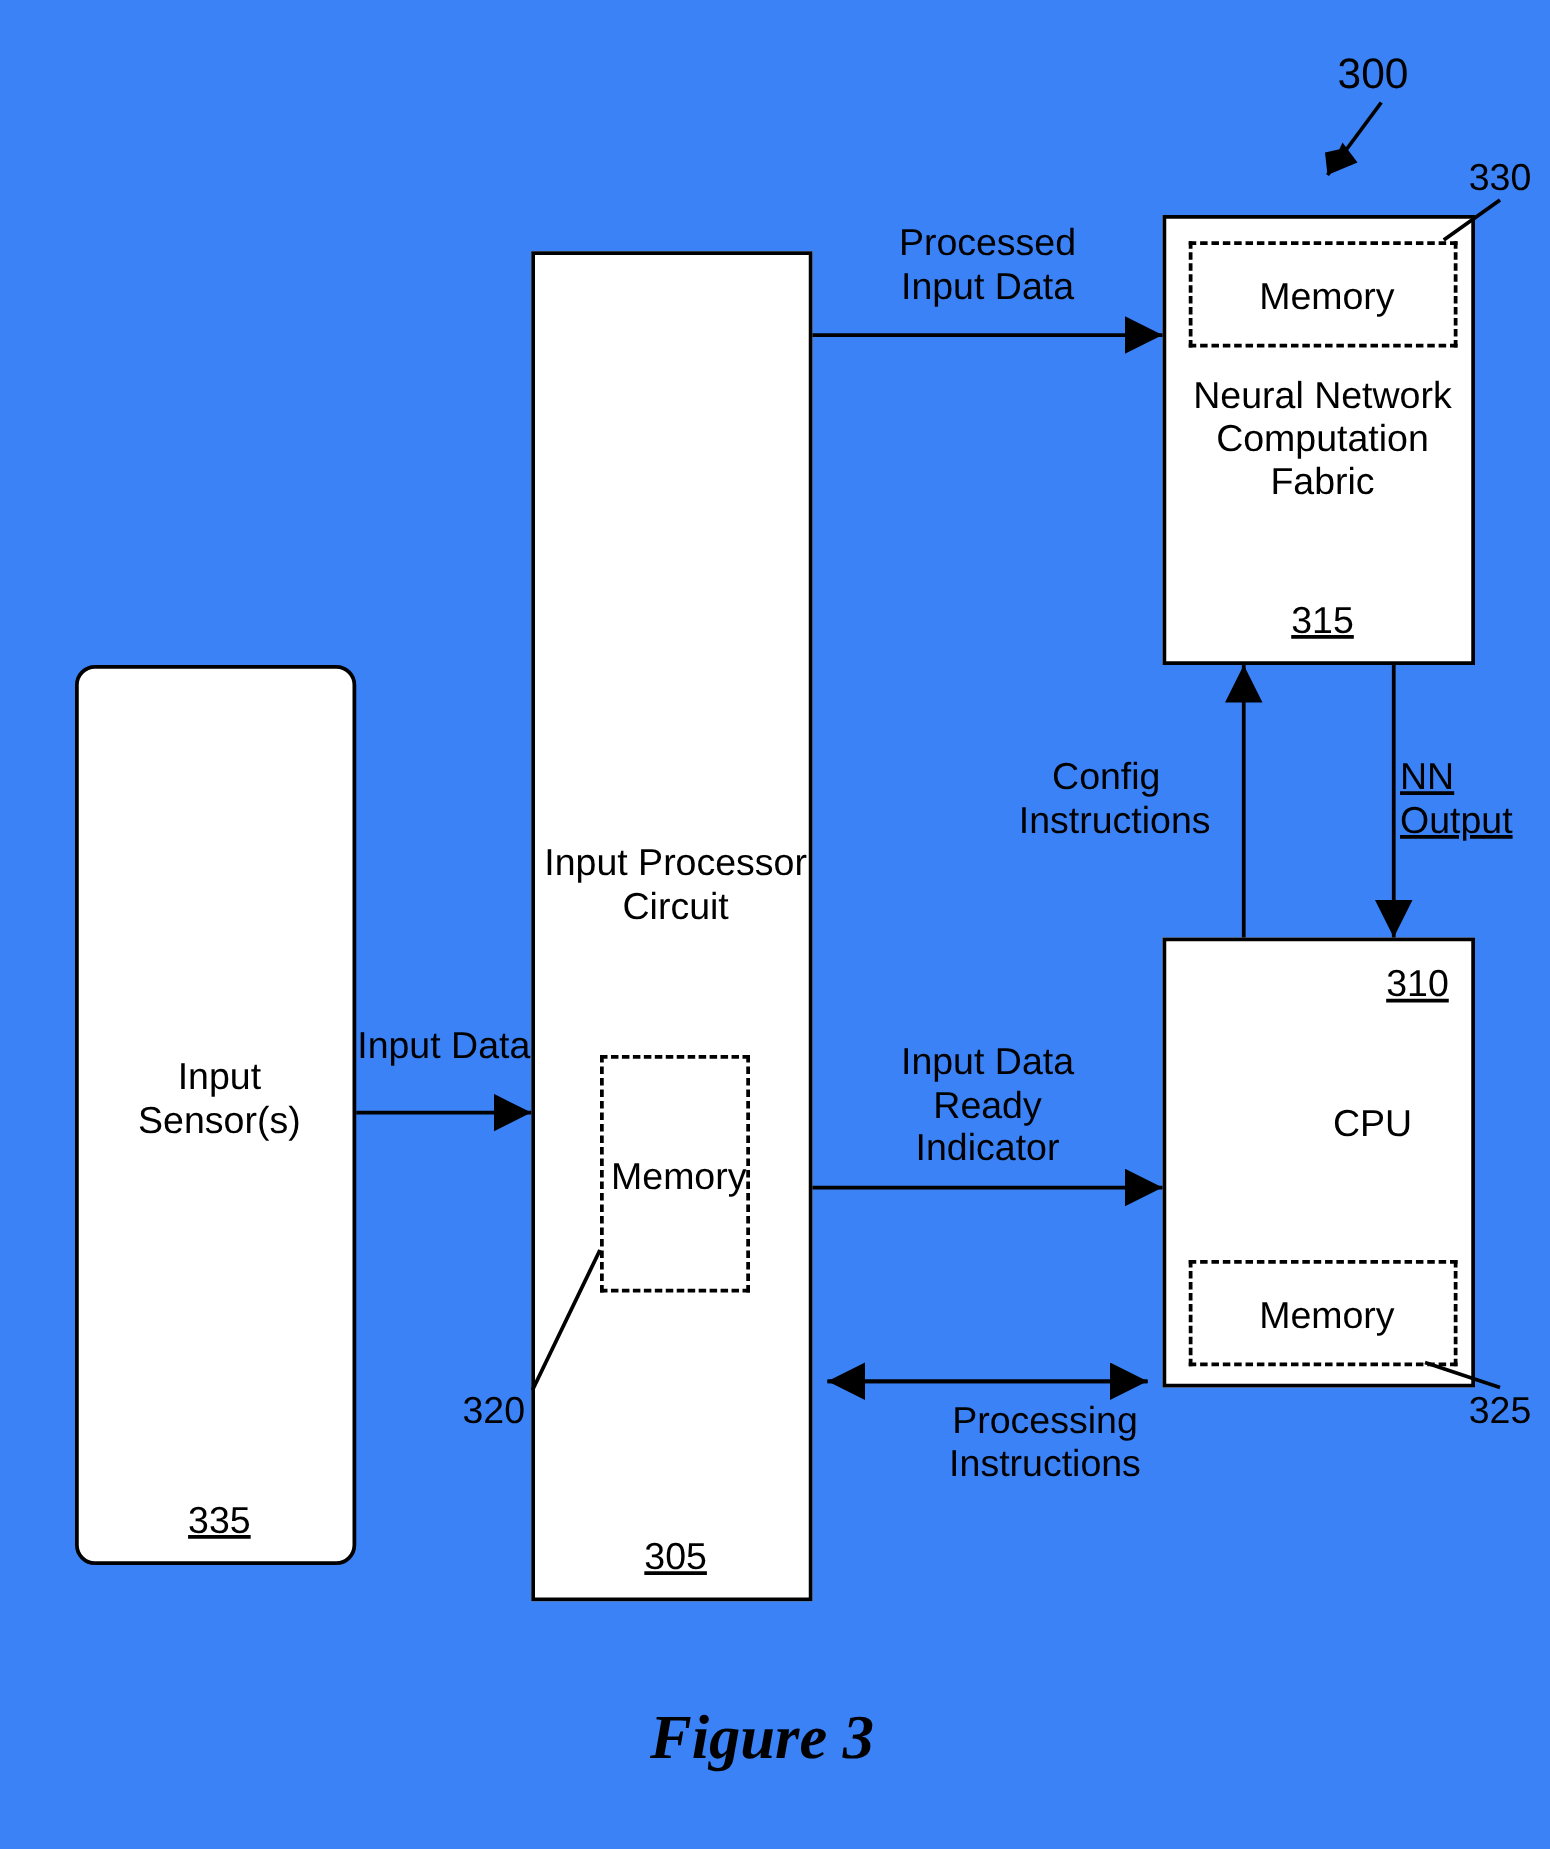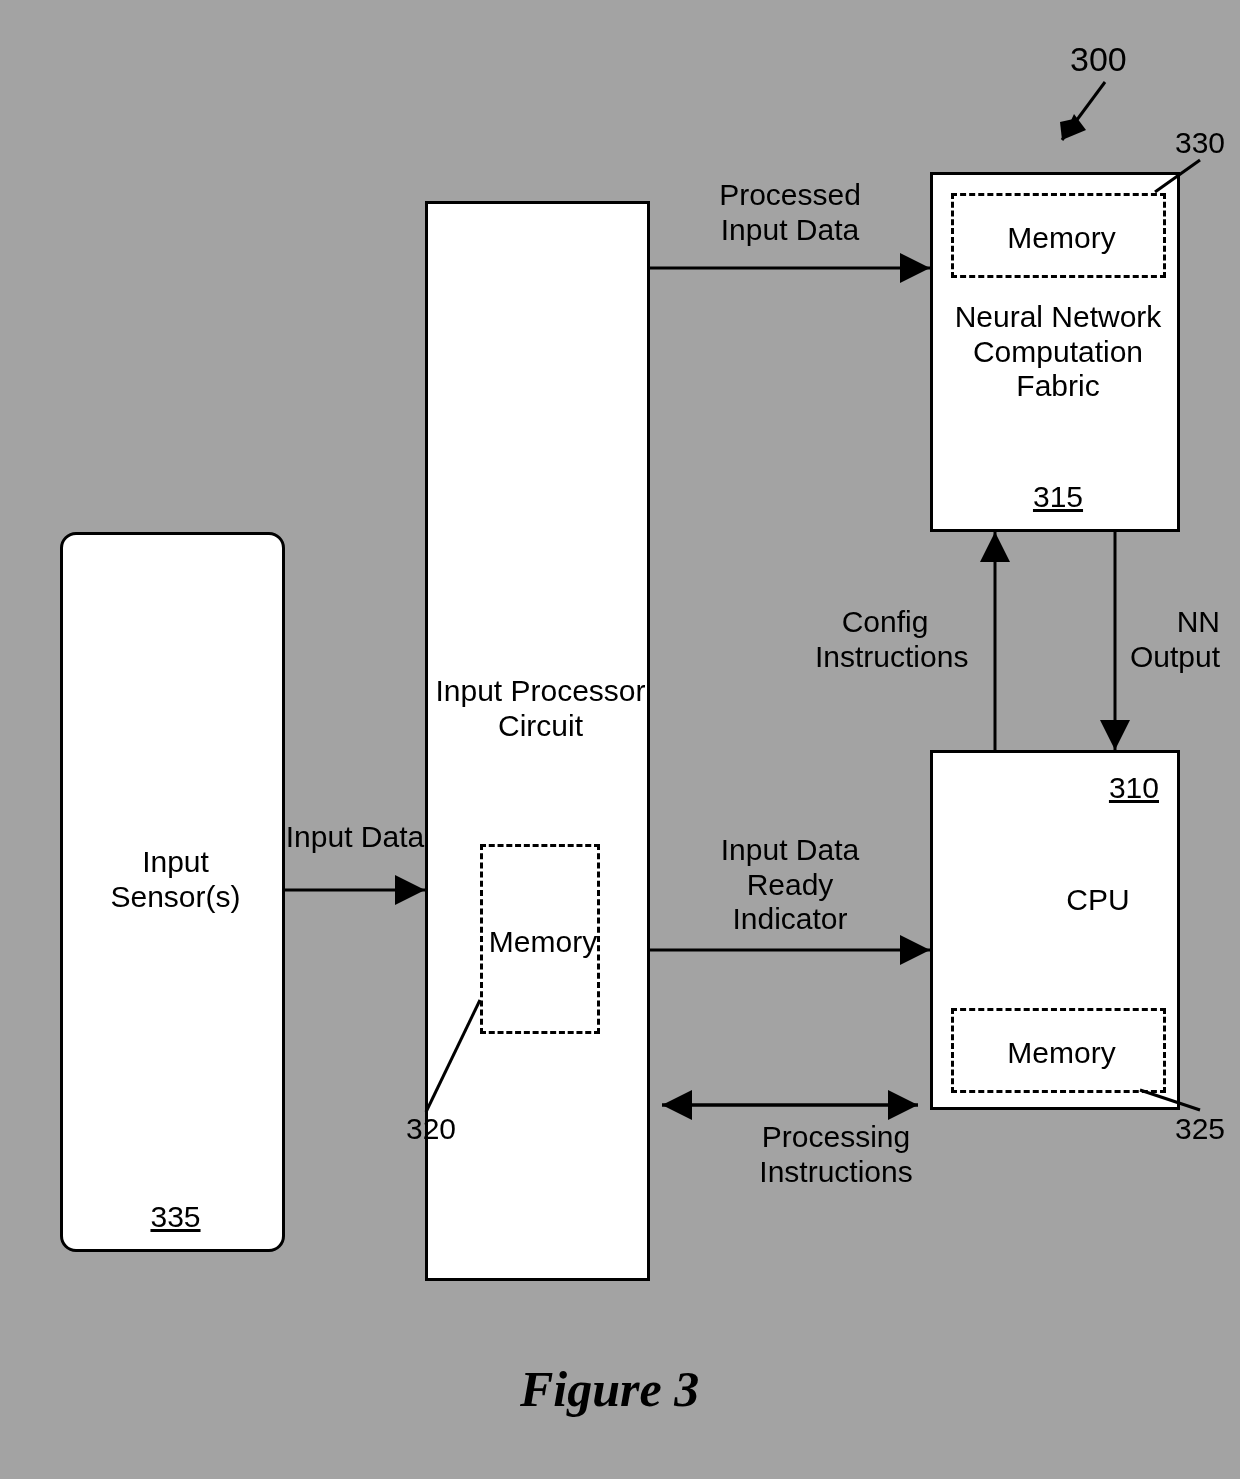--- a/index.html
+++ b/index.html
@@ -6,21 +6,21 @@
     margin: 0;
     padding: 0;
     background: #fff;
     font-family: Arial, Helvetica, sans-serif;
     color: #000;
   }
   .stage {
     position: relative;
     width: 1240px;
     height: 1479px;
-    background: #a3a3a3;
+    background: #3b82f6;
   }
   .box {
     position: absolute;
     border: 3px solid #000;
     background: #fff;
     box-sizing: border-box;
   }
   .dashed {
     position: absolute;
     border: 3px dashed #000;
@@ -67,30 +67,31 @@
 
   <div class="box" style="left:60px; top:532px; width:225px; height:720px;border-radius:16px;">
     <div class="lbl" style="left:0; width:225px; top:310px;">Input
 Sensor(s)</div>
     <div class="lbl ref-u" style="left:0; width:225px; top:665px;">335</div>
   </div>
 
   <div class="box" style="left:425px; top:172px; width:225px; height:1080px;margin-top:29px;">
     <div class="lbl" style="left:0; width:225px; top:470px;">Input Processor
 Circuit</div>
+    <div class="lbl ref-u" style="left:0; width:225px; top:1025px;">305</div>
 
     <div class="dashed" style="left:52px; top:640px; width:120px; height:190px;">
       <div class="lbl" style="left:0; width:120px; top:78px;">Memory</div>
     </div>
   </div>
 
   <svg class="overlay">
     <line class="arrow-line" x1="426" y1="1112" x2="480" y2="1000"></line>
   </svg>
-  <div class="lbl" style="left:370px; top:1112px;margin-left:36px;">320</div>
+  <div class="lbl" style="left:370px; top:1112px;">320</div>
 
   <div class="box" style="left:930px; top:172px; width:250px; height:360px;">
     <div class="lbl" style="left:0; width:250px; top:125px;">Neural Network
 Computation
 Fabric</div>
     <div class="lbl ref-u" style="left:0; width:250px; top:305px;">315</div>
 
     <div class="dashed" style="left:18px; top:18px; width:215px; height:85px;">
       <div class="lbl" style="left:0; width:215px; top:25px;">Memory</div>
     </div>
@@ -144,18 +145,18 @@
   <div class="lbl" style="left:650px; width:280px; top:833px;">Input Data
 Ready
 Indicator</div>
 
   <div class="lbl" style="left:650px; width:280px; top:1120px;margin-left:46px;">Processing
 Instructions</div>
 
   <div class="lbl" style="left:815px; width:140px; top:605px;">Config
 Instructions</div>
 
-  <div class="lbl" style="left:1120px; width:100px; top:605px; text-align:right;">NN
+  <div class="lbl" style="left:1120px; width:100px; top:605px; text-align:left;text-decoration:underline;">NN
 Output</div>
 
   <div class="fig" style="left:520px; top:1360px;">Figure 3</div>
 
 </div>
 
 </body></html>

